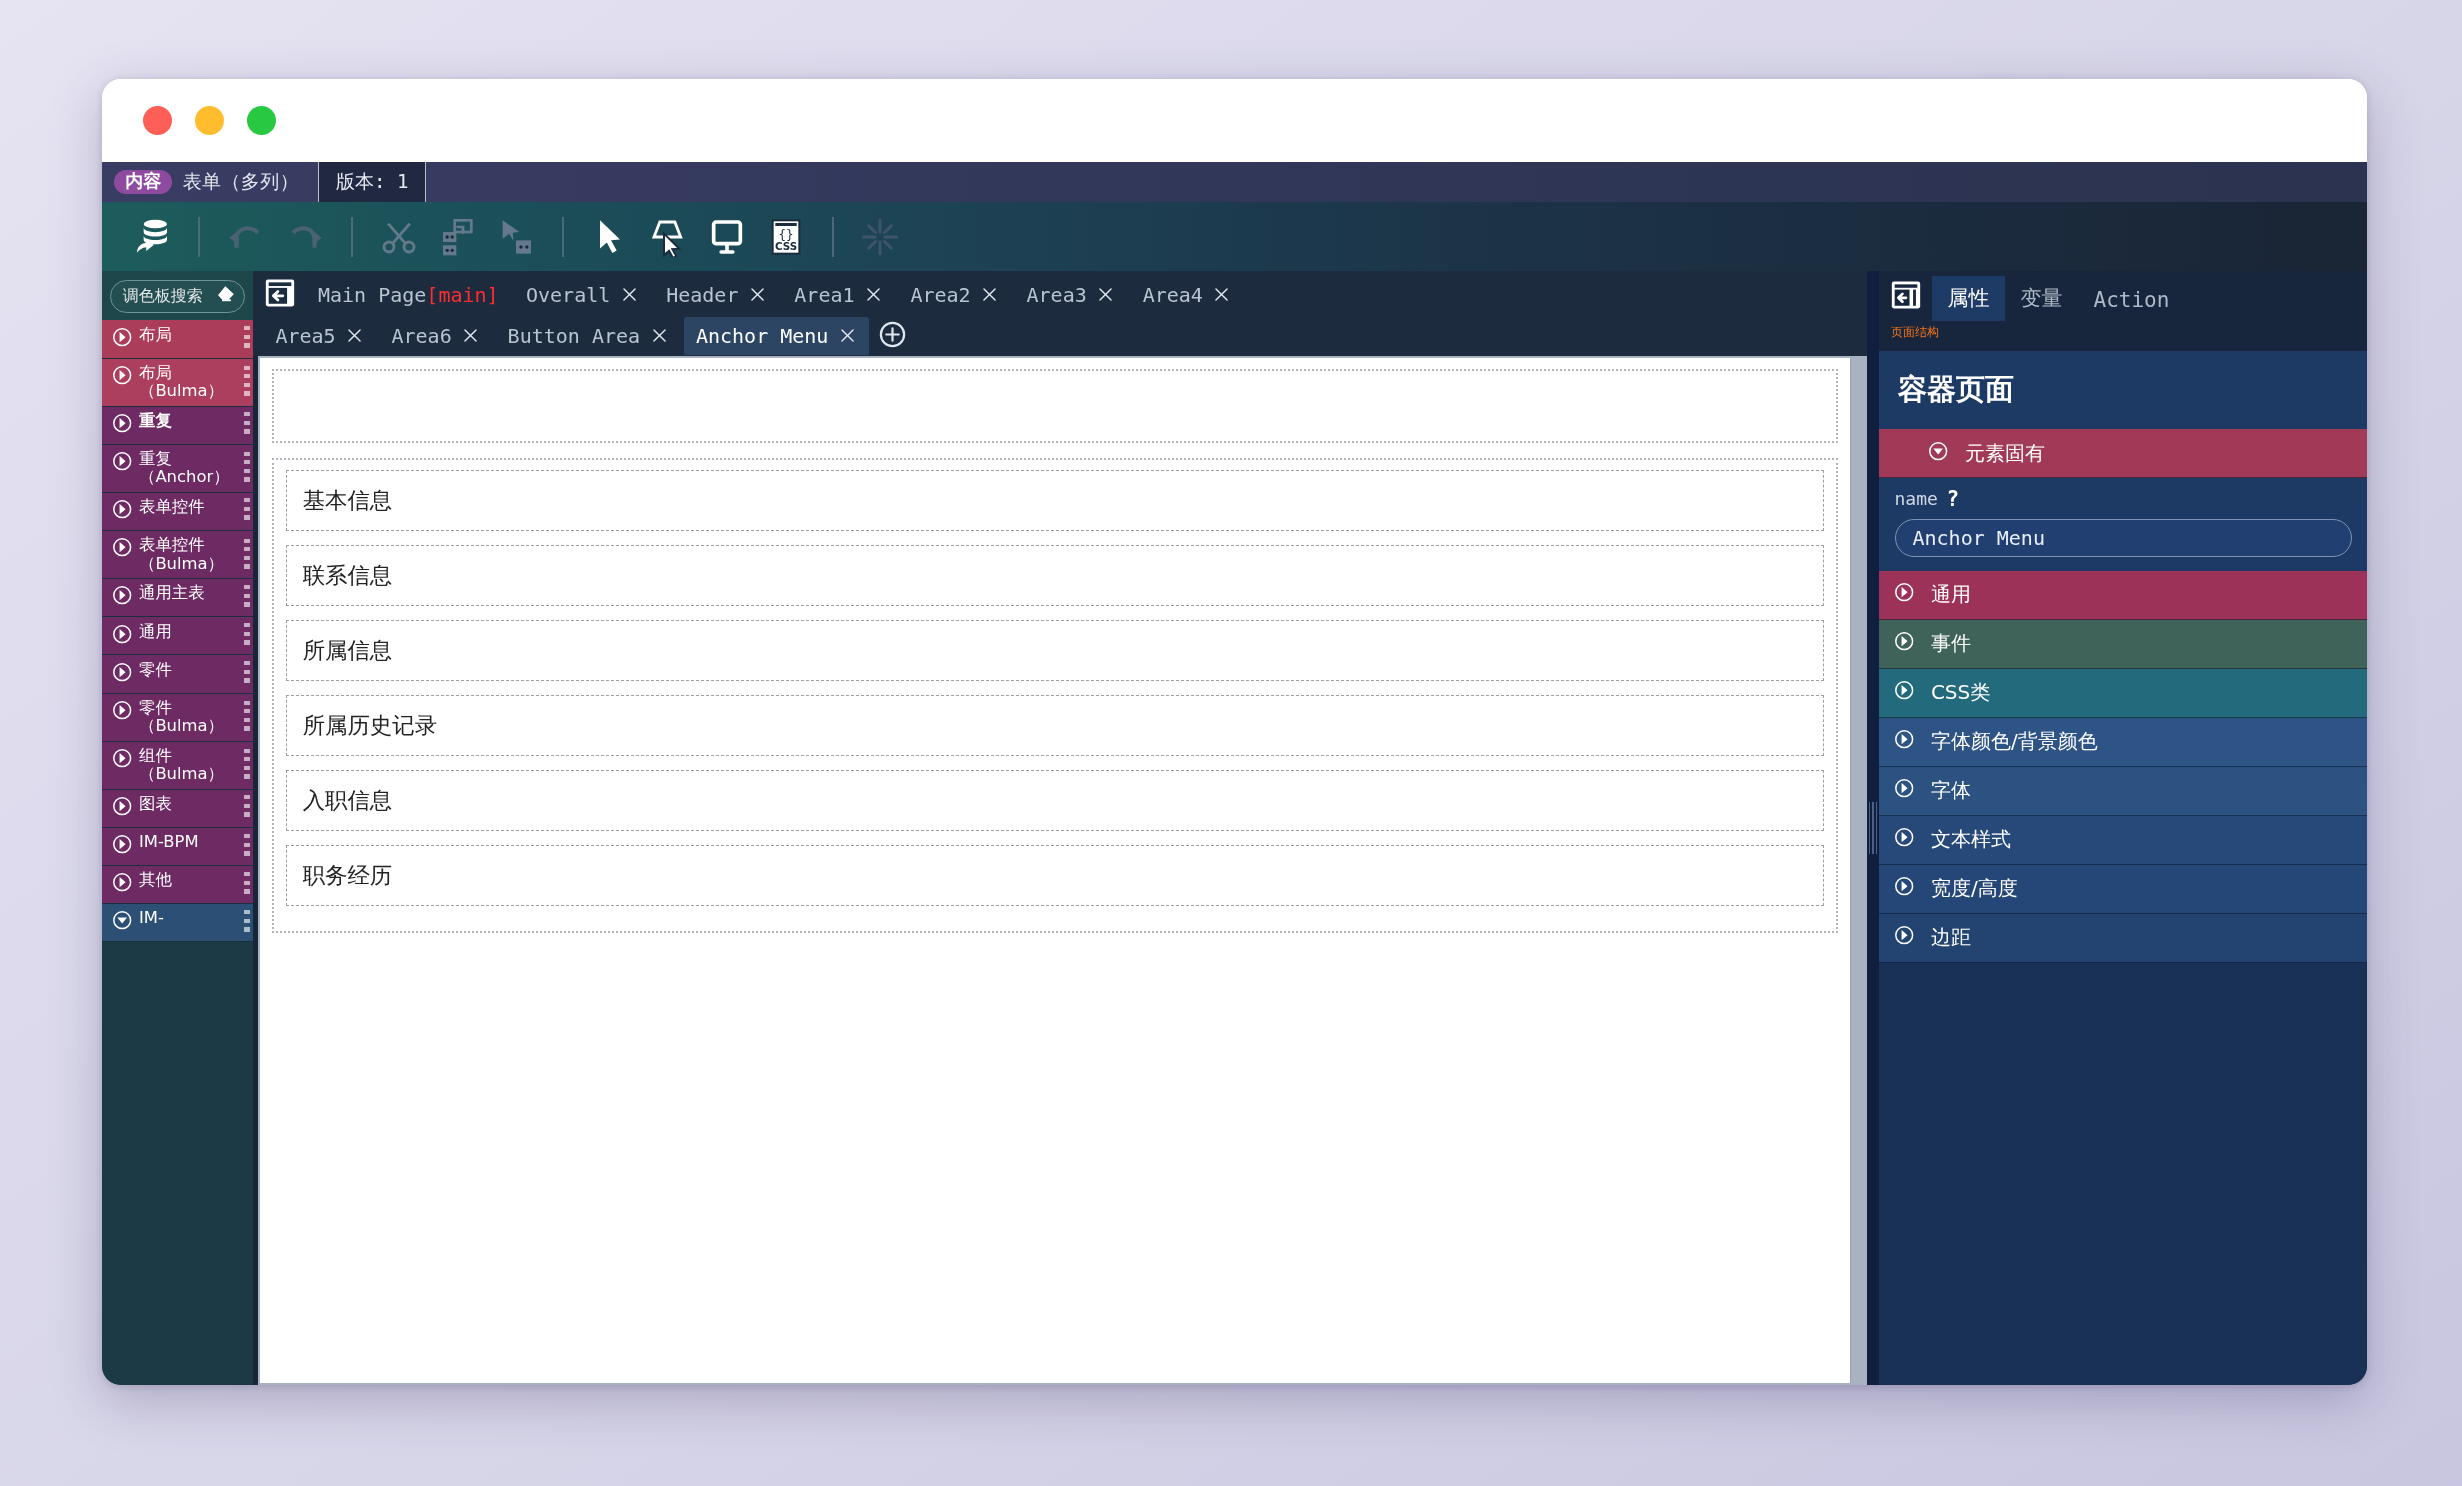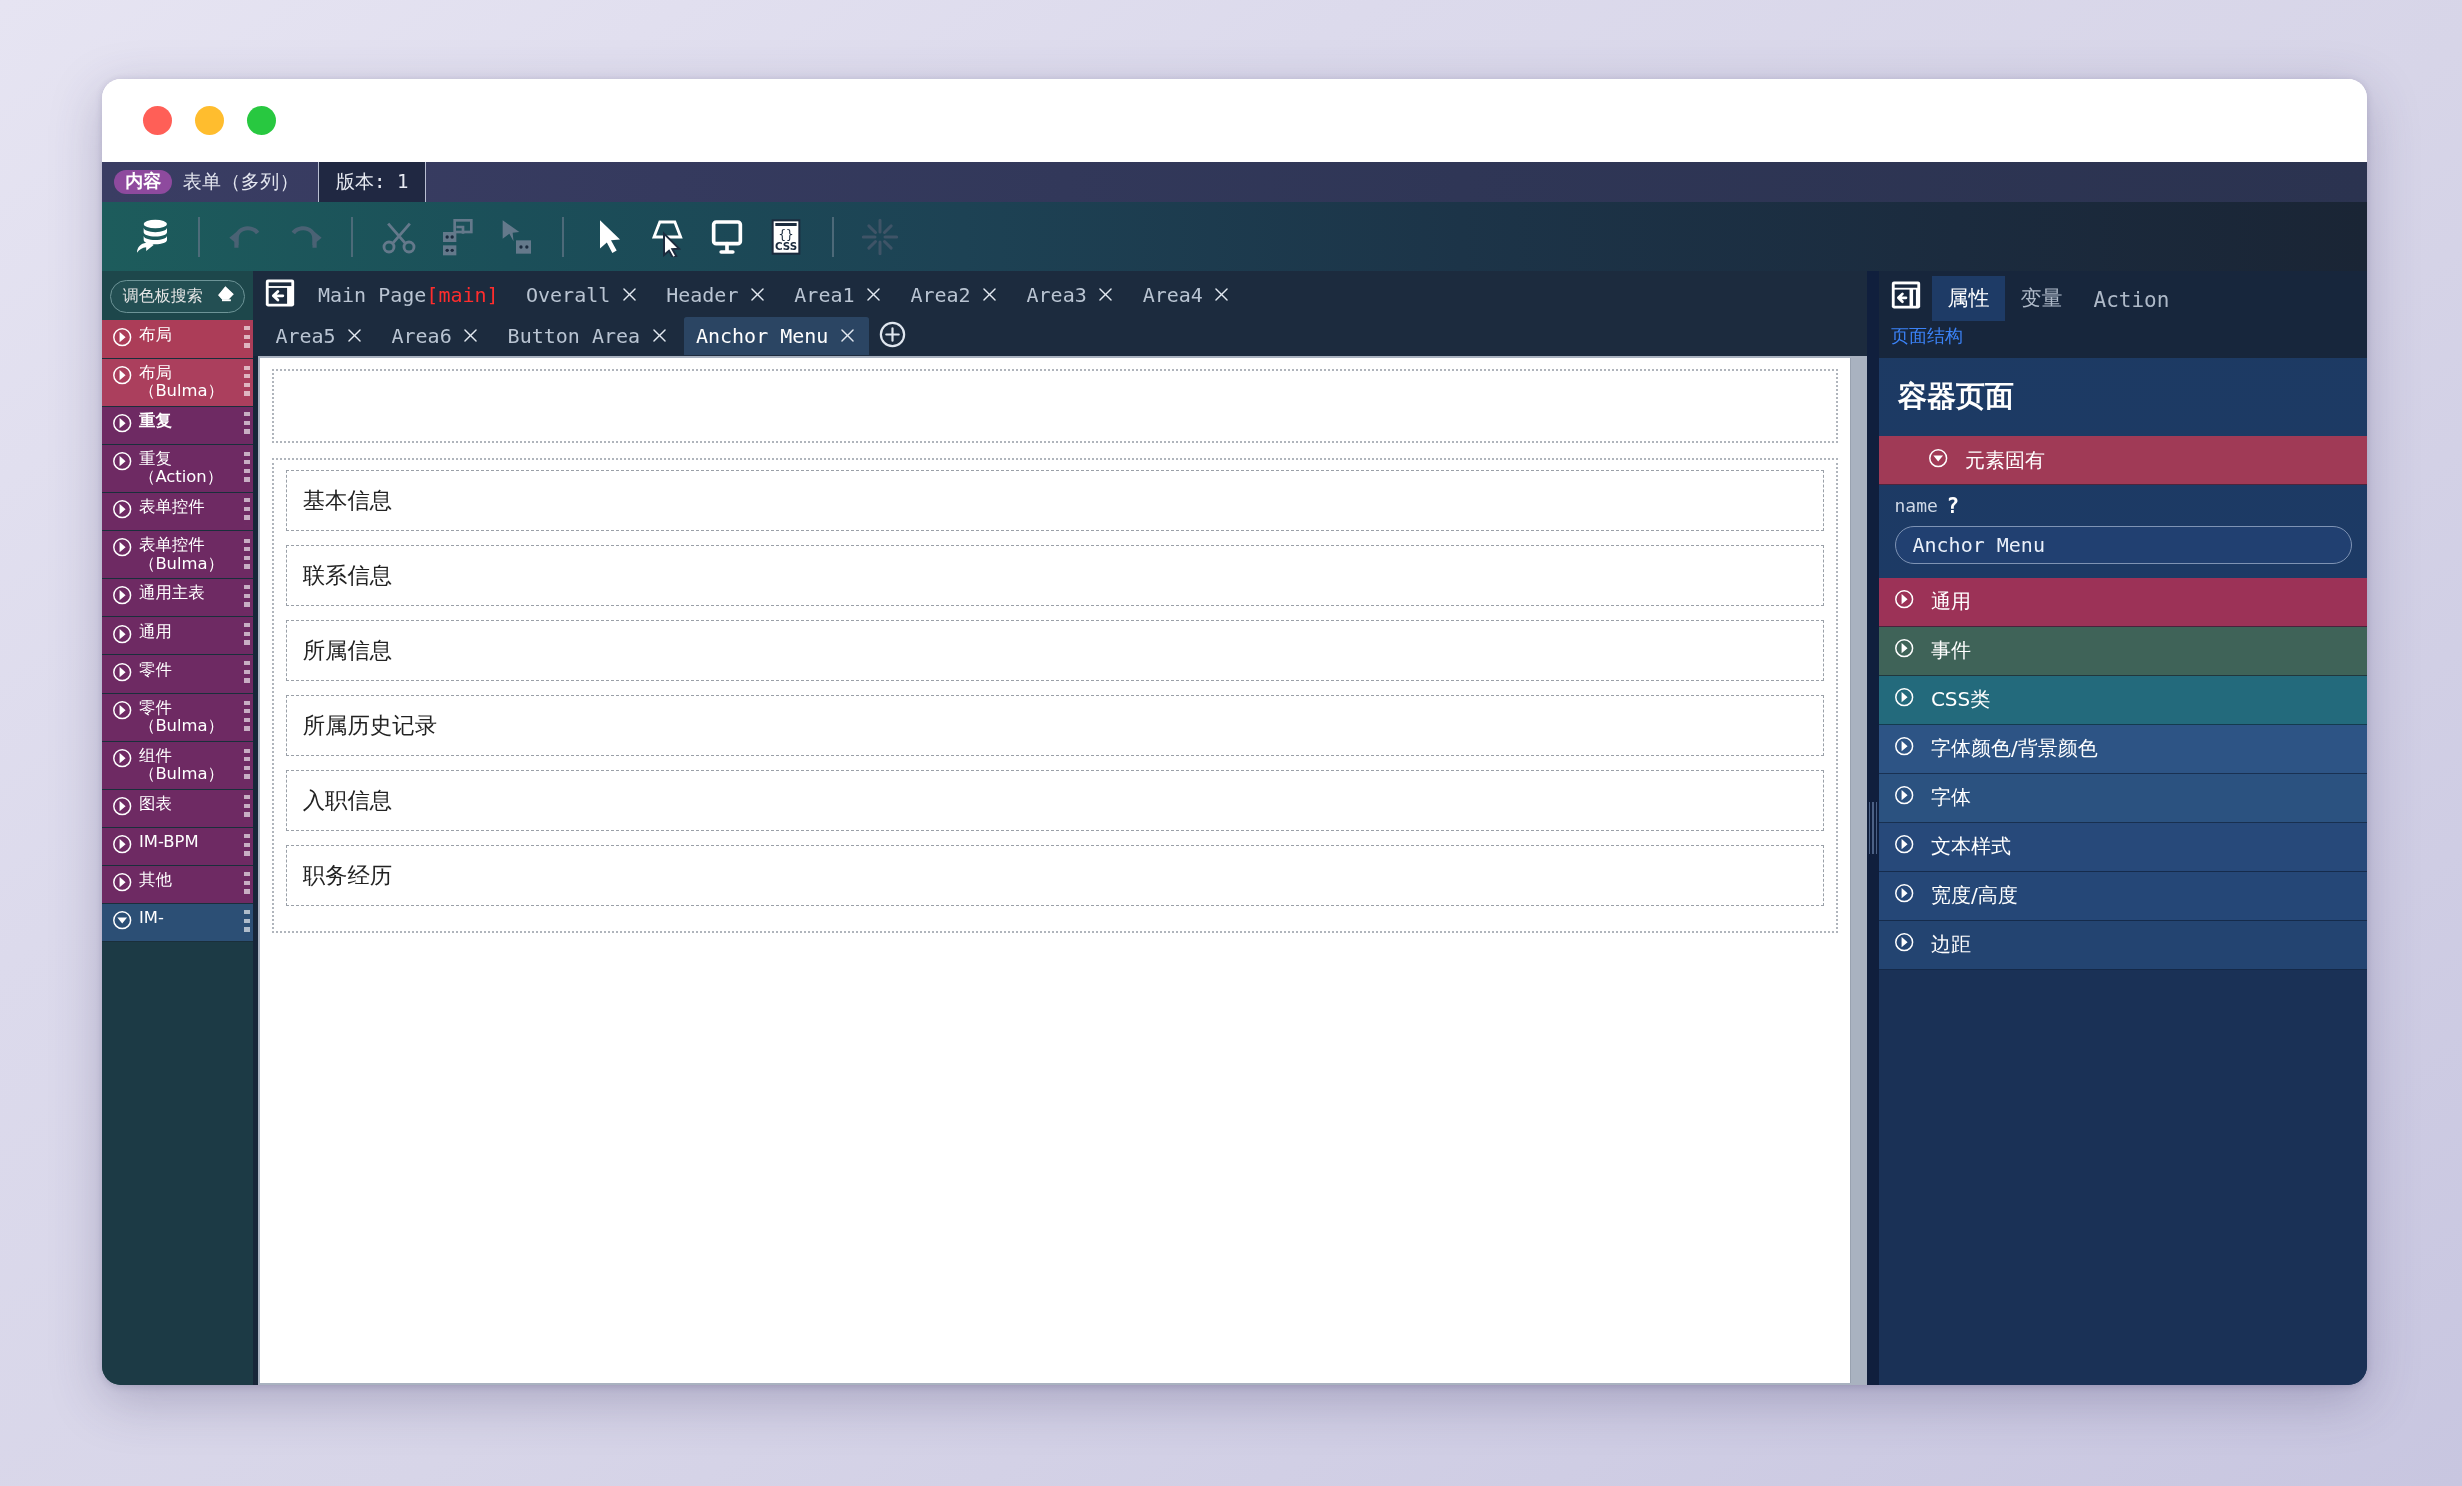--- a/index.html
+++ b/index.html
@@ -171,21 +171,21 @@
   }
   .insp-tabs { display: flex; align-items: center; background: #17263c; padding: 5.2px 0 0 3.4px; }
   .insp-icon { margin: 0 8.6px 3.4px 7px; flex: 0 0 auto; }
   .itab {
     padding: 7.8px 15.5px 8.6px; color: #aeb9c8; font-size: 21px; cursor: pointer;
     font-family: "DejaVu Sans", sans-serif;
   }
   .itab.mono { font-family: "DejaVu Sans Mono", monospace; }
   .itab.active { background: #1e3b66; color: #ffffff; }
   .insp-sub { background: #17263c; padding: 0 0 3.4px 8.6px; display: flex; }
-  .isub { color: #3b82f6; font-size: 18px; padding: 3.4px 10.3px 7px 3.4px; cursor: pointer; }
+  .isub { color: #f97316; font-size: 12px; padding: 3.4px 10.3px 7px 3.4px; cursor: pointer; }
   .insp-title {
     color: #fff; font-size: 29px; font-weight: bold;
     padding: 19px 0 19px 19px;
   }
   .sec-hdr {
     display: flex; align-items: center; gap: 9.5px;
     padding: 10.3px 0 10.3px 14px;
     color: #fff; font-size: 20px; cursor: pointer;
     border-bottom: 1.7px solid rgba(10,20,40,.55);
   }
@@ -343,21 +343,21 @@
                   <path d="M10 8.2l4.4 3.8-4.4 3.8z" fill="#ffffff"></path>
                 </svg></span>
               <span class="lbl">重复</span>
               <span class="handle"></span>
             </div>
             <div class="pal-item" style="background: rgb(110, 42, 99);">
               <span class="pal-ico"><svg width="22.4" height="22.4" viewBox="0 0 24 24" fill="none" stroke="#ffffff" stroke-width="1.6">
                   <circle cx="12" cy="12" r="9"></circle>
                   <path d="M10 8.2l4.4 3.8-4.4 3.8z" fill="#ffffff"></path>
                 </svg></span>
-              <span class="lbl">重复（Action）</span>
+              <span class="lbl">重复（Anchor）</span>
               <span class="handle"></span>
             </div>
             <div class="pal-item" style="background: rgb(110, 42, 99);">
               <span class="pal-ico"><svg width="22.4" height="22.4" viewBox="0 0 24 24" fill="none" stroke="#ffffff" stroke-width="1.6">
                   <circle cx="12" cy="12" r="9"></circle>
                   <path d="M10 8.2l4.4 3.8-4.4 3.8z" fill="#ffffff"></path>
                 </svg></span>
               <span class="lbl">表单控件</span>
               <span class="handle"></span>
             </div>

